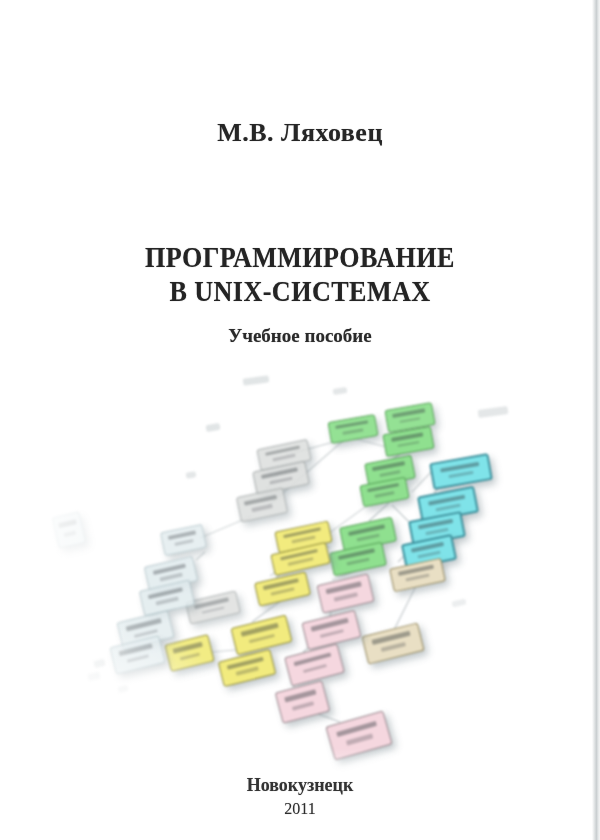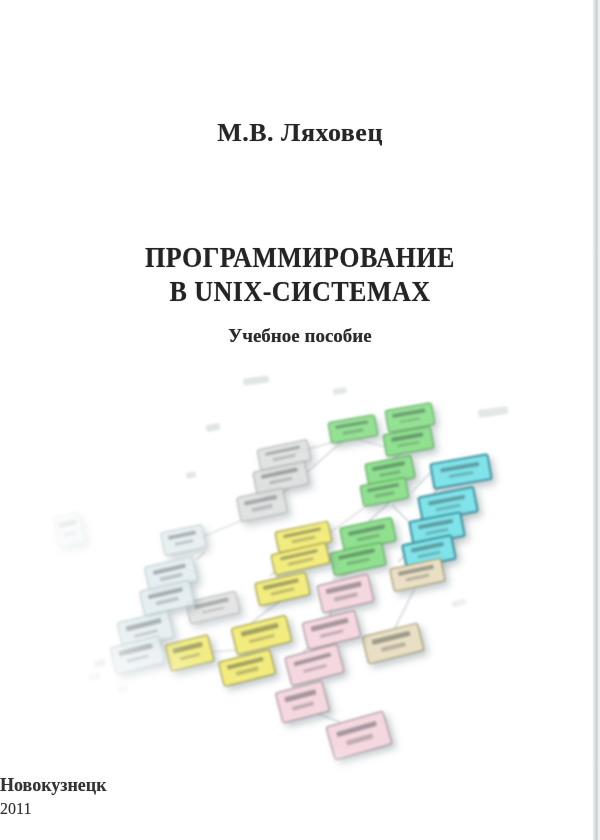--- a/index.html
+++ b/index.html
@@ -13,21 +13,21 @@
 
   .title{position:absolute;top:240px;left:0;width:100%;text-align:center;
     font-size:29px;font-weight:bold;line-height:34px;color:#242424;
     transform:scaleX(0.9);transform-origin:50% 50%;letter-spacing:0.5px;
     text-shadow:0 0 1px rgba(50,50,50,.5);}
 
   .subtitle{position:absolute;top:325px;left:0;width:100%;text-align:center;
     font-size:19px;font-weight:bold;color:#2a2a2a;
     text-shadow:0 0 1px rgba(60,60,60,.45);}
 
-  .imprint{position:absolute;top:774px;left:0;width:100%;text-align:left;
+  .imprint{position:absolute;top:774px;left:0;width:100%;text-align:center;
     font-size:18px;font-weight:bold;color:#333;line-height:22px;
     text-shadow:0 0 1px rgba(70,70,70,.4);}
   .imprint .year{font-size:16px;font-weight:normal;color:#2e2e2e;margin-top:2px;}
 
   .diagram{position:absolute;left:0;top:0;width:600px;height:840px;
     filter:blur(1.2px);pointer-events:none;}
   .diagram svg{position:absolute;left:0;top:0;}
 
   .dbox{position:absolute;border:1px solid #999;border-radius:3px;
     box-shadow:3px 5px 7px rgba(125,140,146,.45);}

